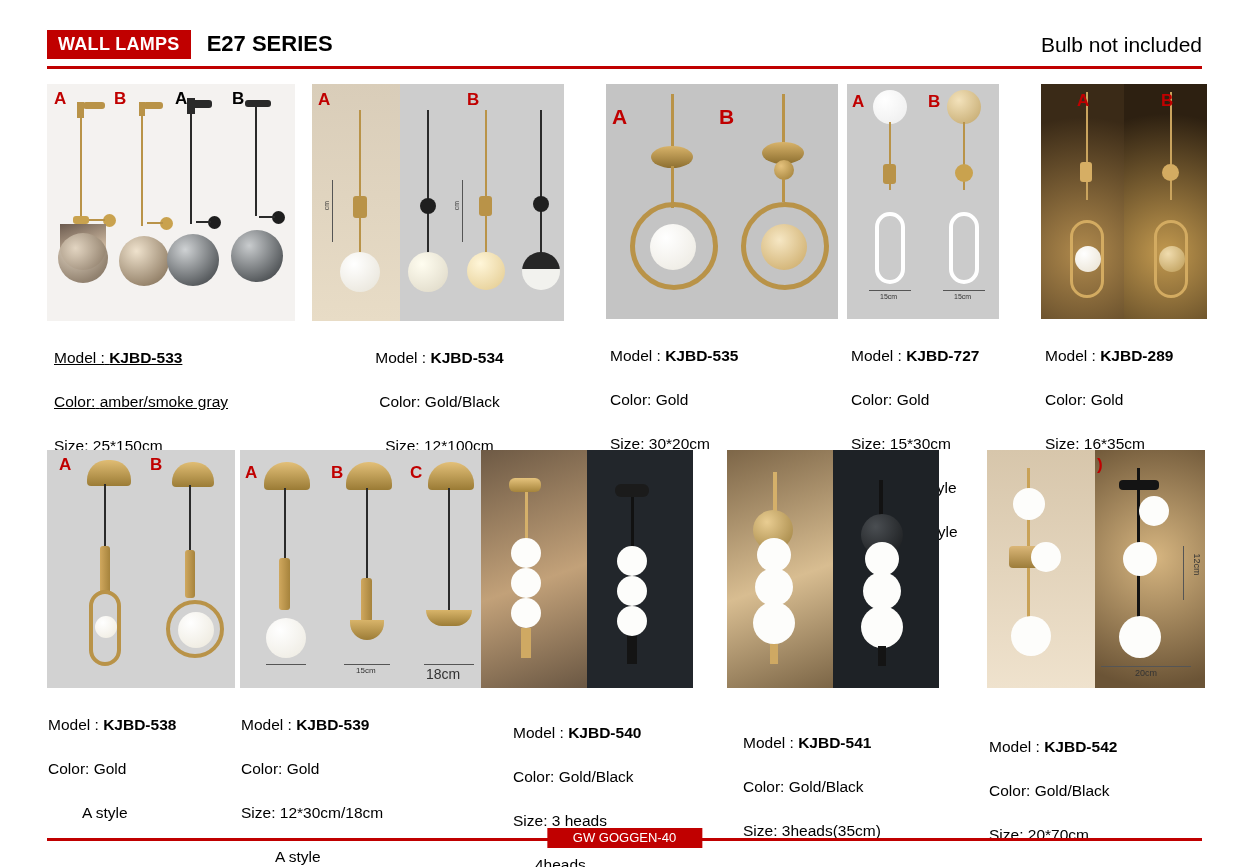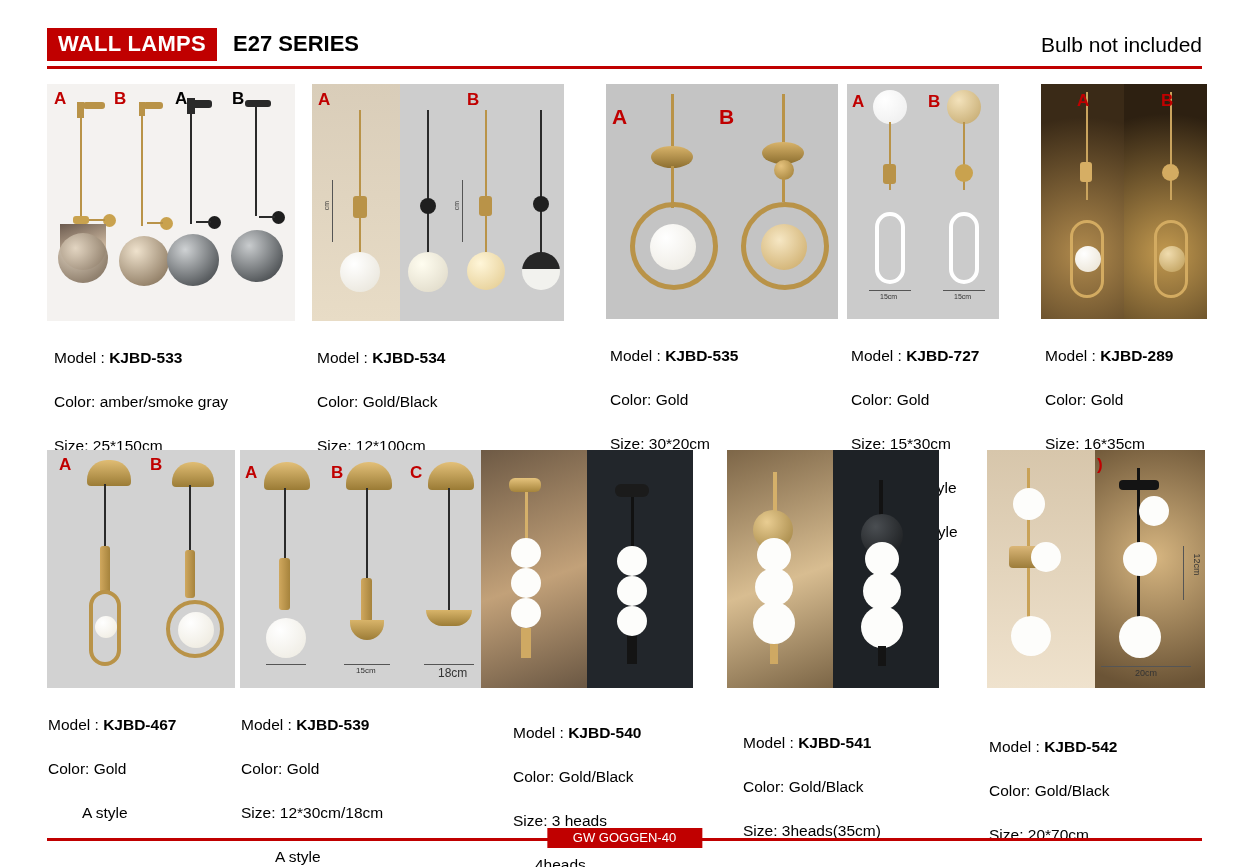--- a/index.html
+++ b/index.html
@@ -23,21 +23,21 @@
     left: 47px; top: 22px;
     width: 1155px;
     height: 44px;
     display: flex;
     align-items: center;
   }
   .cat-badge {
     background: #c00000;
     color: #ffffff;
     font-weight: bold;
-    font-size: 22px;
+    font-size: 18px;
     letter-spacing: 0.3px;
     padding: 5px 11px 6px 11px;
     line-height: 1;
   }
   .series-title {
     color: #000;
     font-weight: bold;
     font-size: 22px;
     margin-left: 16px;
     line-height: 1;
@@ -183,21 +183,21 @@
         <div class="ball" style="left:161px;top:132px;width:13px;height:13px;background:#1e1e1e;"></div>
         <div class="rod dark" style="left:149px;top:137px;width:15px;height:2px;"></div>
         <div style="position:absolute;left:120px;top:150px;width:52px;height:52px;border-radius:50%;background:radial-gradient(circle at 35% 30%,#cfd2d4,#5c6063 72%,#3a3d40);"></div>
 
         <div class="rod dark" style="left:198px;top:16px;width:26px;height:7px;border-radius:3px;"></div>
         <div class="rod dark" style="left:208px;top:20px;width:2px;height:112px;"></div>
         <div class="ball" style="left:225px;top:127px;width:13px;height:13px;background:#1e1e1e;"></div>
         <div class="rod dark" style="left:212px;top:132px;width:16px;height:2px;"></div>
         <div style="position:absolute;left:184px;top:146px;width:52px;height:52px;border-radius:50%;background:radial-gradient(circle at 35% 30%,#c9ccce,#595d60 72%,#35383b);"></div>
       </div>
-      <div class="caption" style="padding-left:7px;">
+      <div class="caption" style="padding-left:7px;text-decoration:underline;">
         <span class="ln"><span>Model :</span> <b>KJBD-533</b></span>
         <span class="ln"><span>Color:</span> <span>amber/smoke gray</span></span>
         <span class="ln"><span>Size:</span> <span>25*150cm</span></span>
         <span class="ln indent2">: A style</span>
         <span class="ln indent2">B style</span>
       </div>
     </div>
 
     <div class="card" style="left:265px; width:250px;">
       <div class="photo" style="width:252px;height:237px;background:#cfcfcf;">
@@ -220,21 +220,21 @@
 
         <div class="rod dark" style="left:228px;top:26px;width:2px;height:150px;"></div>
         <div class="ball" style="left:221px;top:112px;width:16px;height:16px;background:#1f1f1f;"></div>
         <div style="position:absolute;left:210px;top:168px;width:38px;height:38px;border-radius:50%;background:linear-gradient(180deg,#262626 0 45%,#f2f2ee 45% 100%);"></div>
 
         <span class="dimlabel" style="left:10px;top:118px;transform:rotate(-90deg);">cm</span>
         <span class="dimlabel" style="left:140px;top:118px;transform:rotate(-90deg);">cm</span>
         <div class="dimline v" style="left:20px;top:96px;height:62px;"></div>
         <div class="dimline v" style="left:150px;top:96px;height:62px;"></div>
       </div>
-      <div class="caption" style="padding-left:5px;">
+      <div class="caption" style="padding-left:5px;text-align:center;">
         <span class="ln"><span>Model :</span> <b>KJBD-534</b></span>
         <span class="ln"><span>Color:</span> <span>Gold/Black</span></span>
         <span class="ln"><span>Size:</span> <span>12*100cm</span></span>
         <span class="ln indent3">A style</span>
         <span class="ln indent3">B style</span>
       </div>
     </div>
 
     <div class="card" style="left:559px; width:250px;">
       <div class="photo" style="width:232px;height:235px;background:#c4c4c4;">
@@ -332,21 +332,21 @@
         <div class="oval" style="left:42px;top:140px;width:32px;height:76px;border-width:4px;"></div>
         <div class="globe" style="left:48px;top:166px;width:22px;height:22px;background:radial-gradient(circle at 35% 30%,#ffffff,#eeeade);"></div>
 
         <div style="position:absolute;left:125px;top:12px;width:42px;height:25px;border-radius:20px 20px 4px 4px;background:linear-gradient(180deg,#e0bd74,#9b7c36);"></div>
         <div class="rod dark" style="left:142px;top:35px;width:2px;height:68px;"></div>
         <div class="rod" style="left:138px;top:100px;width:10px;height:48px;border-radius:3px;background:linear-gradient(90deg,#d0a85e,#a6833c);"></div>
         <div class="ring" style="left:119px;top:150px;width:58px;height:58px;border-width:4px;"></div>
         <div class="globe" style="left:131px;top:162px;width:36px;height:36px;background:radial-gradient(circle at 35% 30%,#ffffff,#ebe7da);"></div>
       </div>
       <div class="caption" style="padding-left:1px;">
-        <span class="ln"><span>Model :</span> <b>KJBD-467</b></span>
+        <span class="ln"><span>Model :</span> <b>KJBD-538</b></span>
         <span class="ln"><span>Color:</span> <span>Gold</span></span>
         <span class="ln indent3">A style</span>
         
       </div>
     </div>
 
     <div class="card" style="left:193px; width:250px;">
       <div class="photo" style="width:243px;height:238px;background:#d2d2d2;">
         <span class="letter" style="left:5px;top:14px;">A</span>
         <span class="letter" style="left:91px;top:14px;">B</span>
@@ -363,21 +363,21 @@
         <div style="position:absolute;left:110px;top:170px;width:34px;height:20px;border-radius:0 0 20px 20px;background:linear-gradient(180deg,#d8b46a,#9c7c36);"></div>
 
         <div style="position:absolute;left:188px;top:12px;width:46px;height:28px;border-radius:22px 22px 4px 4px;background:linear-gradient(180deg,#e3c079,#9a7b35);"></div>
         <div class="rod dark" style="left:208px;top:38px;width:2px;height:124px;"></div>
         <div style="position:absolute;left:186px;top:160px;width:46px;height:16px;border-radius:0 0 24px 24px;background:linear-gradient(180deg,#d8b46a,#9c7c36);"></div>
 
         <div class="dimline" style="left:26px;top:214px;width:40px;"></div>
         <div class="dimline" style="left:104px;top:214px;width:46px;"></div>
         <div class="dimline" style="left:184px;top:214px;width:50px;"></div>
         <span class="dimlabel" style="left:116px;top:217px;font-size:8px;">15cm</span>
-        <span class="dimlabel" style="left:198px;top:217px;font-size:12px;">18cm</span>
+        <span class="dimlabel" style="left:186px;top:217px;font-size:14px;">18cm</span>
       </div>
       <div class="caption" style="padding-left:1px;">
         <span class="ln"><span>Model :</span> <b>KJBD-539</b></span>
         <span class="ln"><span>Color:</span> <span>Gold</span></span>
         <span class="ln"><span>Size:</span> <span>12*30cm/18cm</span></span>
         <span class="ln indent3">A style</span>
         
         
       </div>
     </div>

